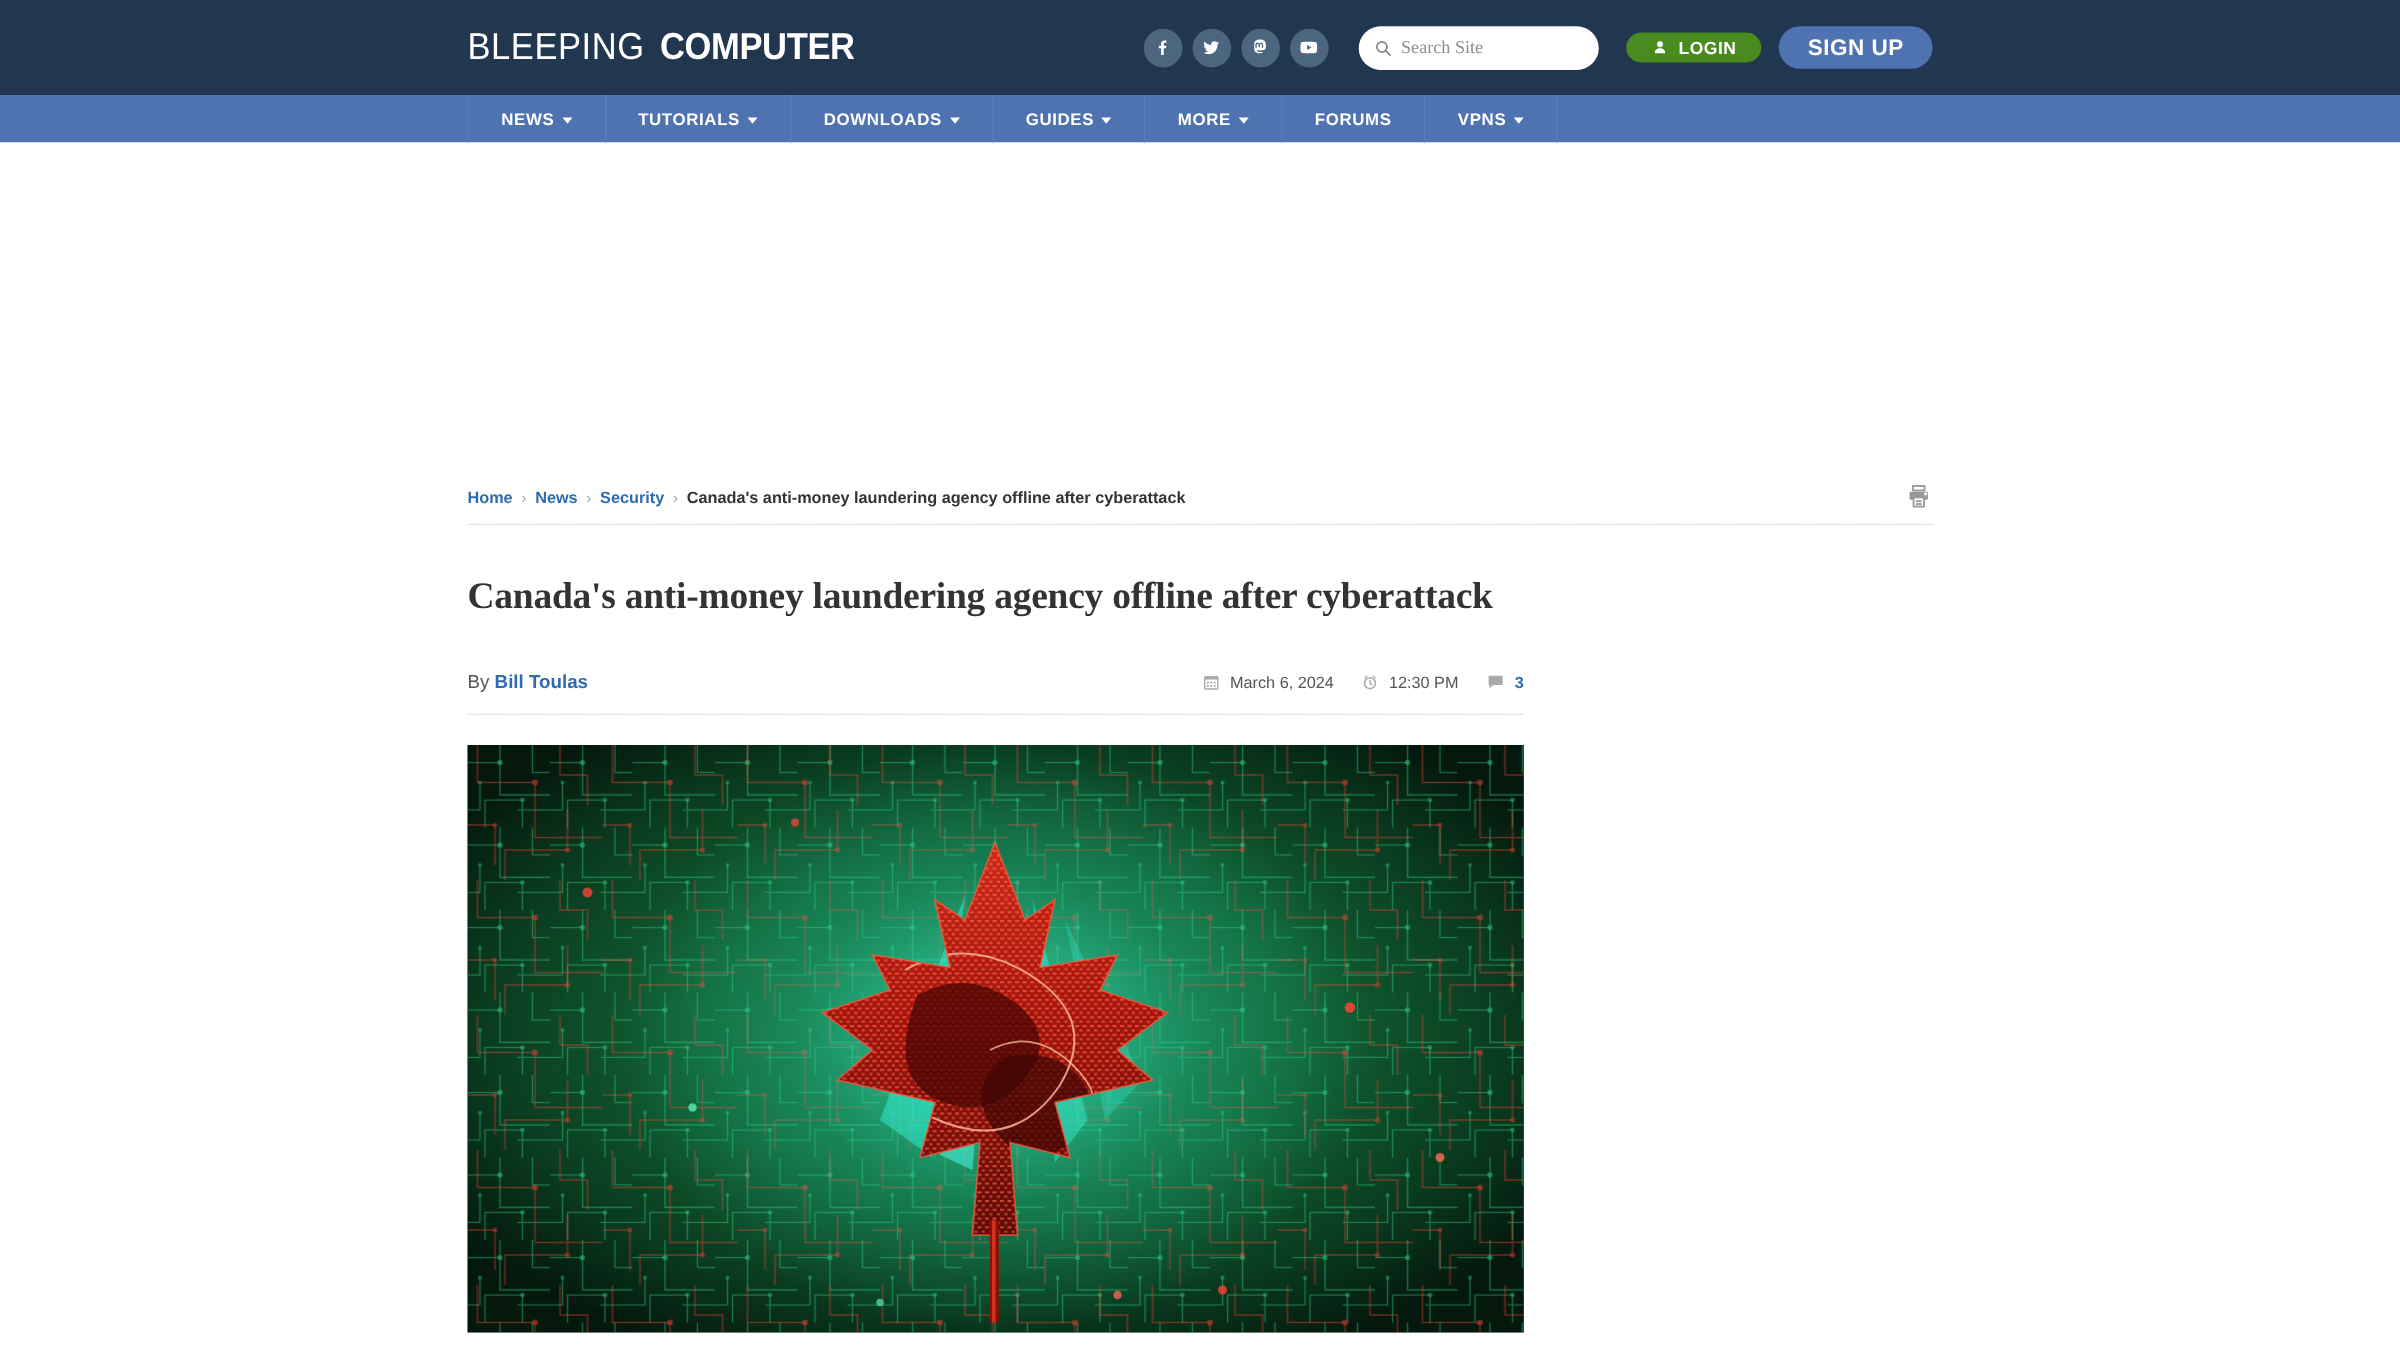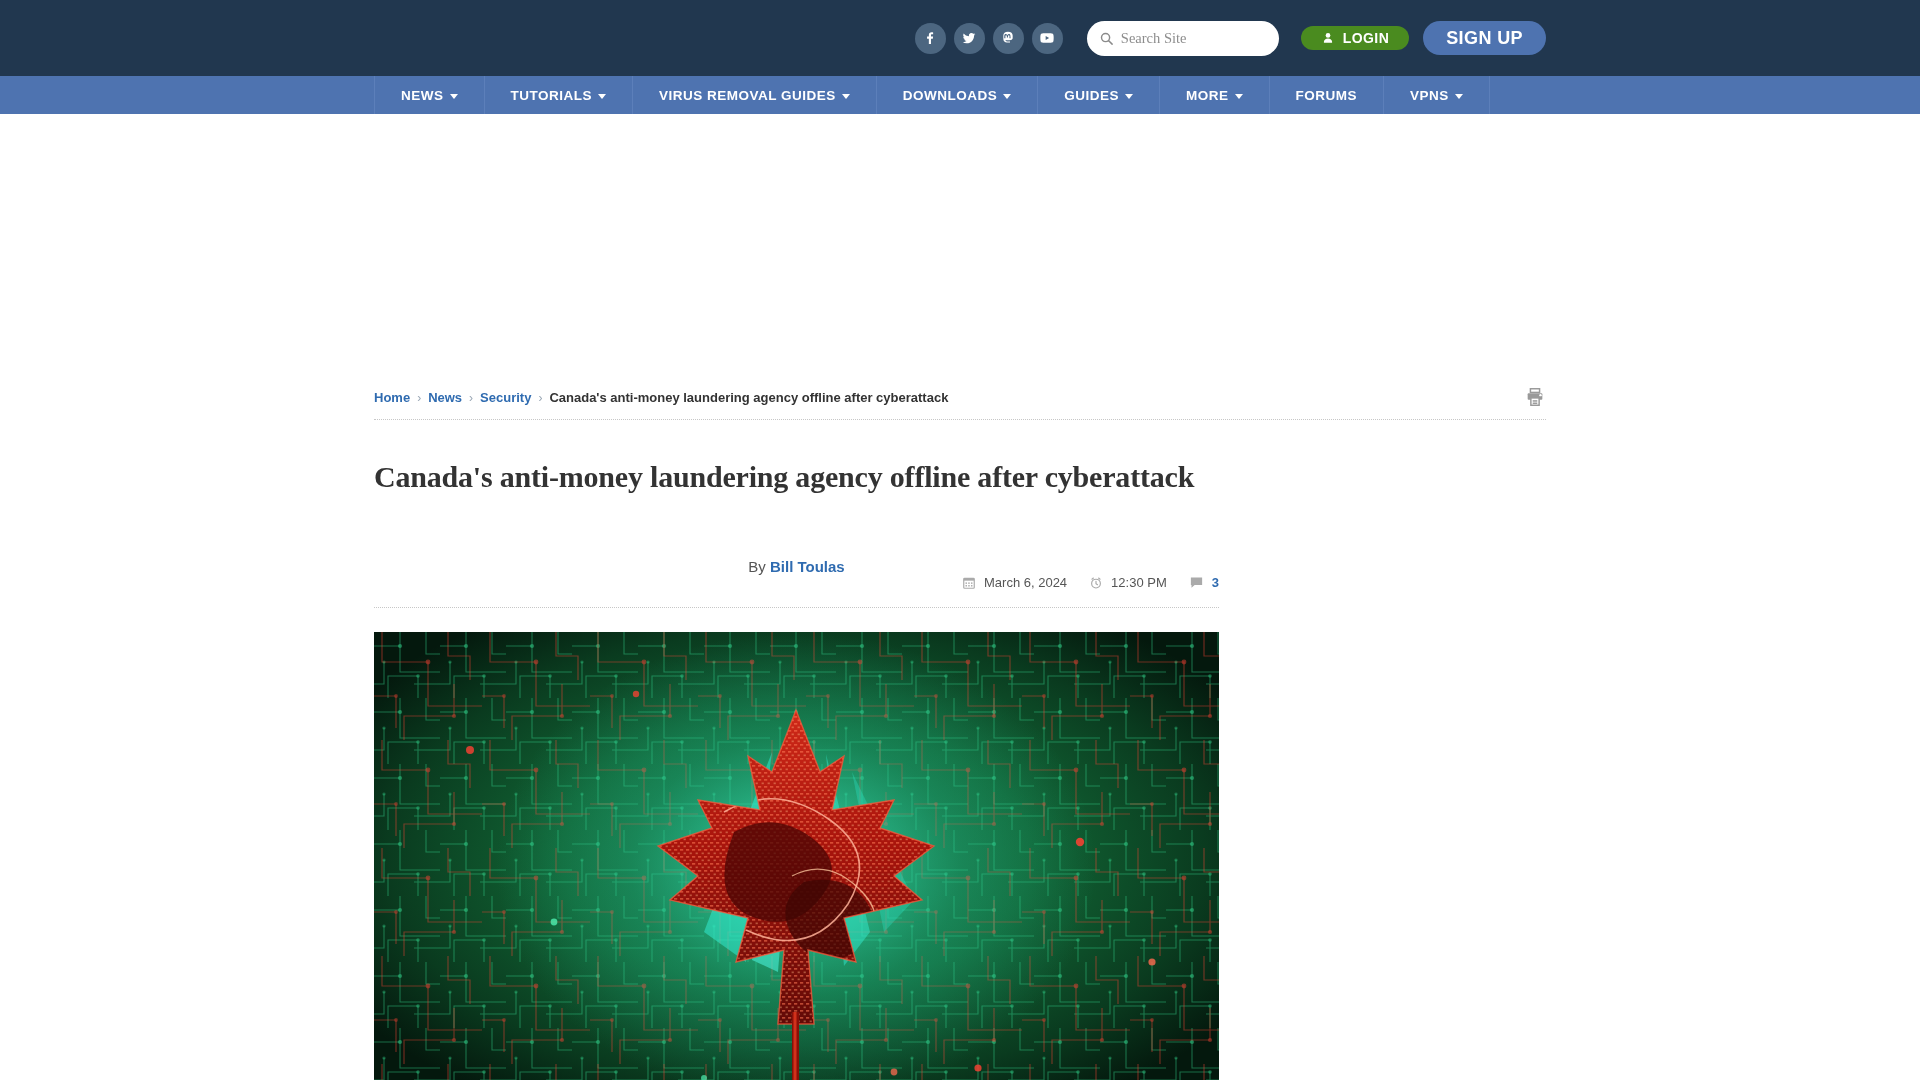--- a/index.html
+++ b/index.html
@@ -207,27 +207,26 @@
   .article-title {
     font-family: "Liberation Serif", serif;
     font-size: 30px;
     font-weight: bold;
     color: #333333;
     margin-top: 40px;
     letter-spacing: -0.2px;
   }
 
   .byline-row {
-    margin-top: 64px;
+    margin-top: 43px;
     width: 845px;
     display: flex;
     align-items: center;
     padding-bottom: 17px;
     border-bottom: 1px dotted #c7c7c7;
-    flex-direction: column;
   }
   .byline-author {
     font-size: 15px;
     color: #555;
   }
   .byline-author b { color: #2f6bb0; font-weight: bold; cursor: pointer; }
 
   .byline-meta {
     margin-left: auto;
     display: flex;
@@ -250,20 +249,24 @@
     cursor: pointer;
   }
   .hero svg { display: block; width: 100%; height: 100%; }
 </style>
 </head>
 <body>
 
 <div class="top-header">
   <div class="header-inner">
 
+    <div class="logo">
+      <span class="thin">BLEEPING</span>
+        <span class="bold">COMPUTER</span>
+    </div>
 
     <div class="header-right">
 
       <div class="social-list">
         <div class="social-btn">
           <svg width="16" height="16" viewBox="0 0 24 24">
               <path d="M13.5 21v-8h2.7l.4-3.1h-3.1V7.9c0-.9.25-1.5 1.55-1.5h1.65V3.6c-.29-.04-1.27-.12-2.41-.12-2.38 0-4.01 1.45-4.01 4.12V9.9H7.6V13h2.68v8z"></path>
             </svg>
         </div>
         <div class="social-btn">
@@ -308,24 +311,20 @@
 </div>
 
 <div class="navbar">
   <div class="nav-inner">
     <div class="nav-item">
       <span>NEWS</span>
       <span class="caret"></span>
     </div>
     <div class="nav-item">
       <span>TUTORIALS</span>
-      <span class="caret"></span>
-    </div>
-    <div class="nav-item">
-      <span>VIRUS REMOVAL GUIDES</span>
       <span class="caret"></span>
     </div>
     <div class="nav-item">
       <span>DOWNLOADS</span>
       <span class="caret"></span>
     </div>
     <div class="nav-item">
       <span>GUIDES</span>
       <span class="caret"></span>
     </div>

